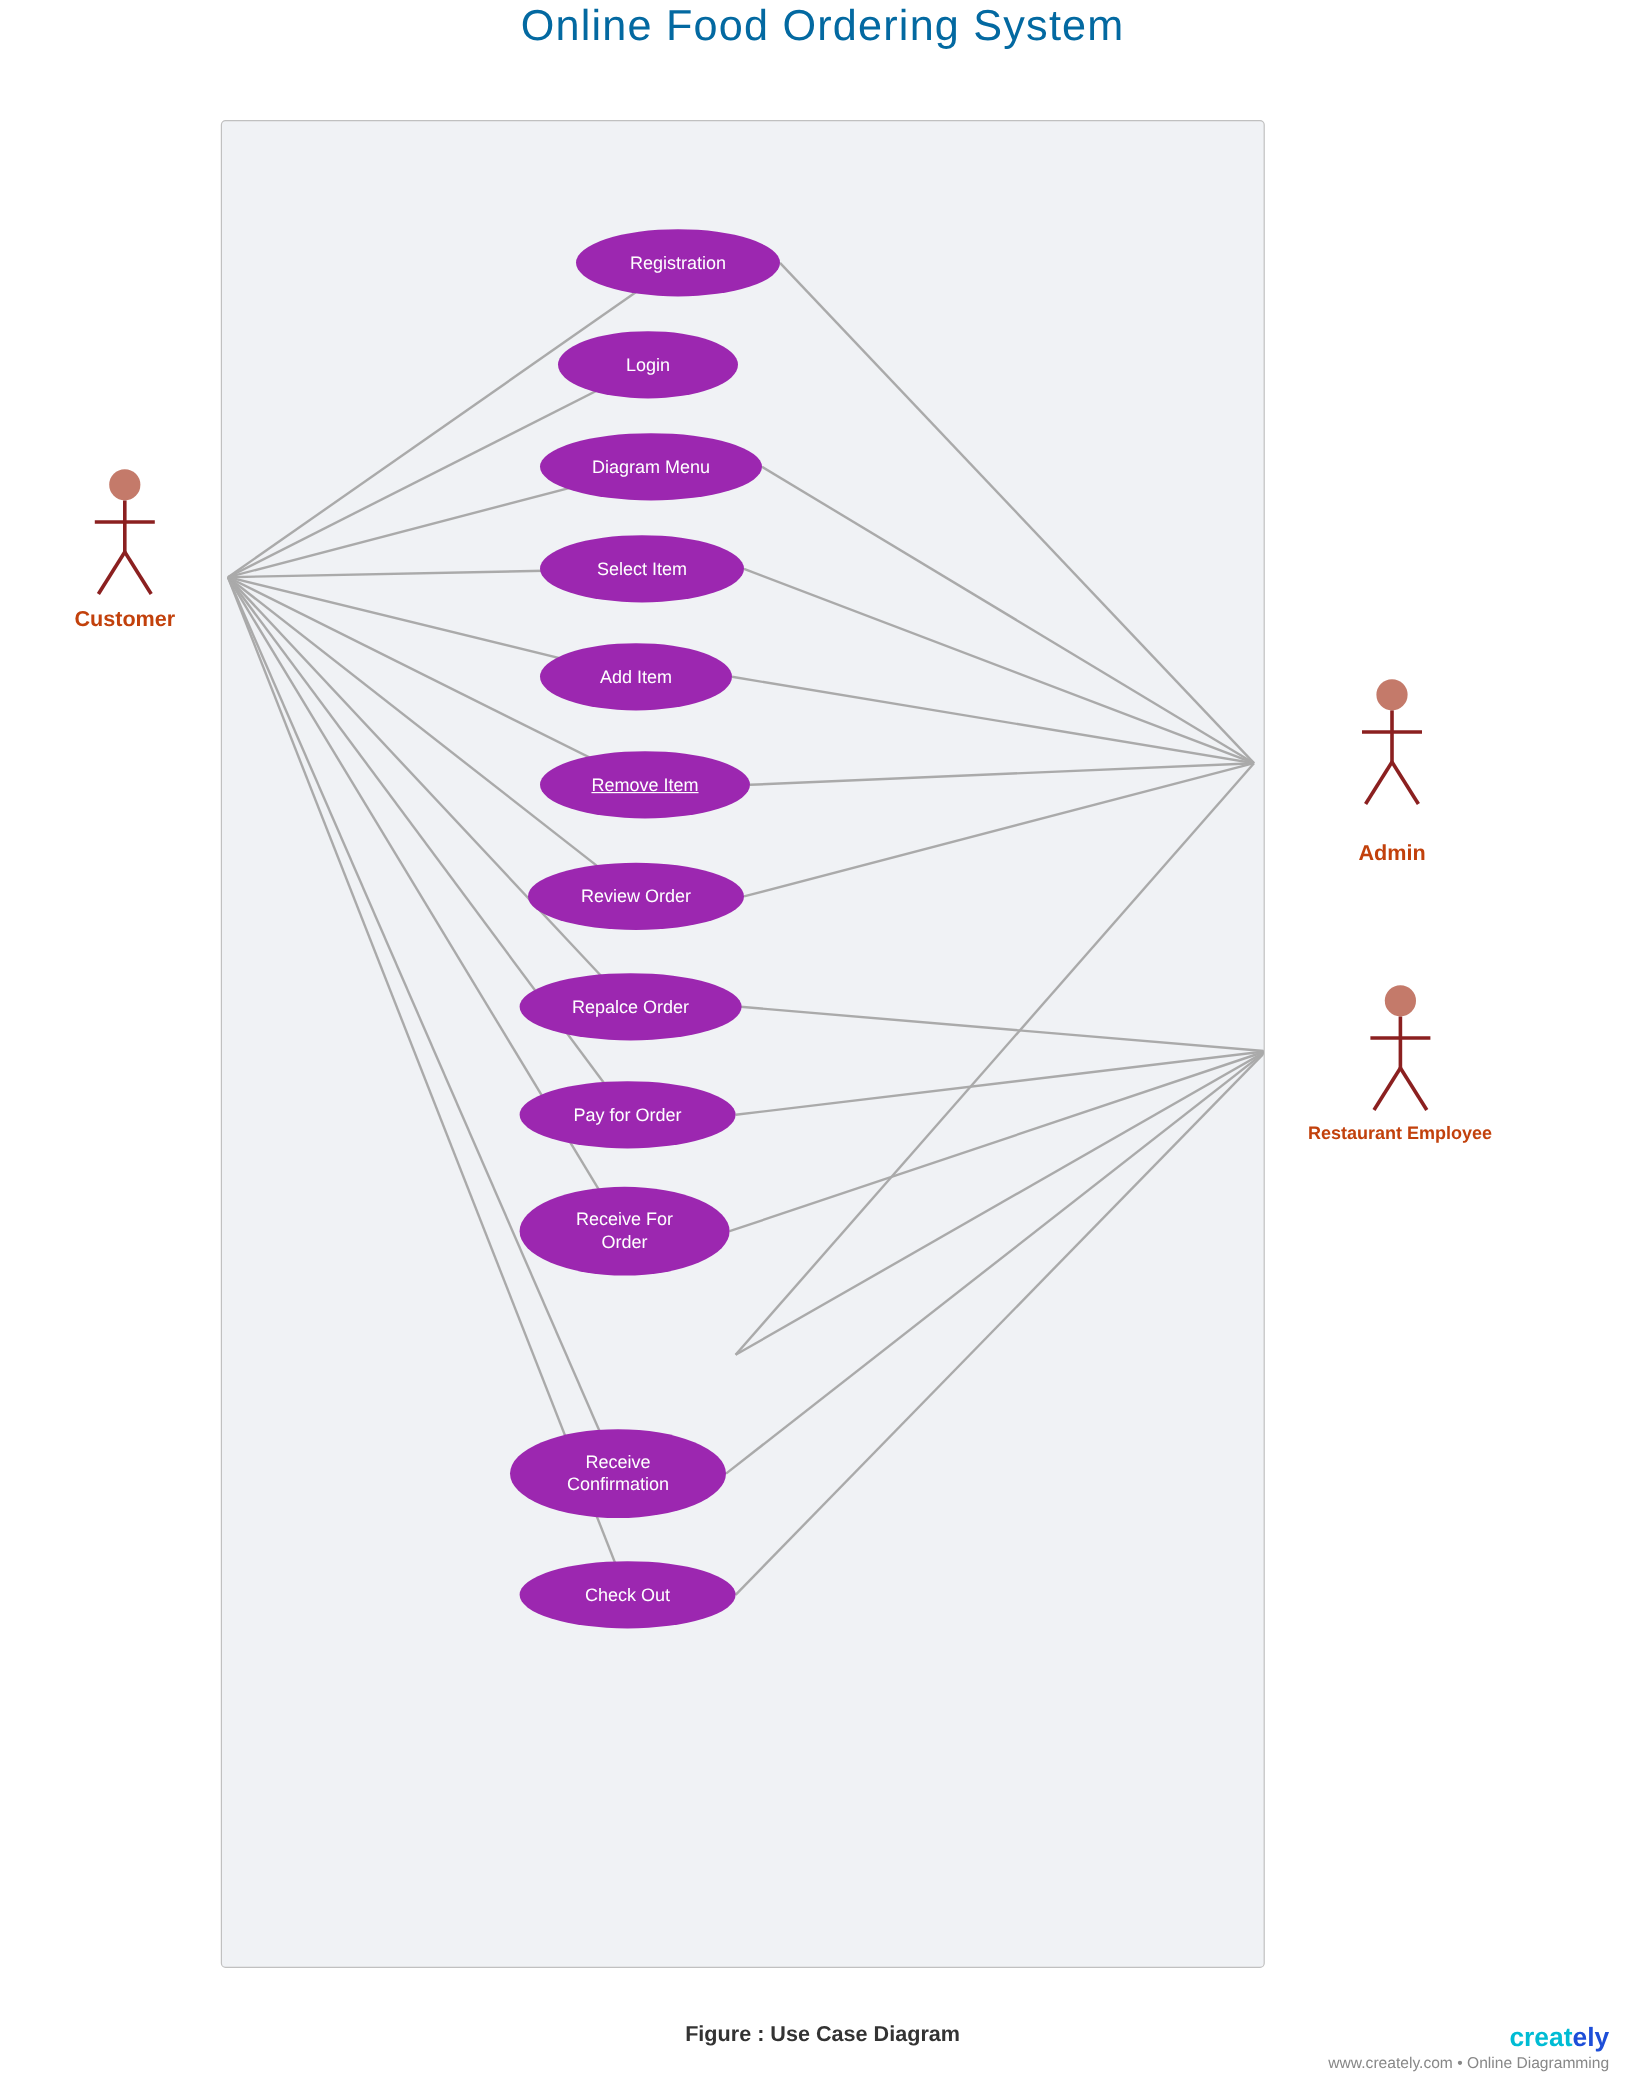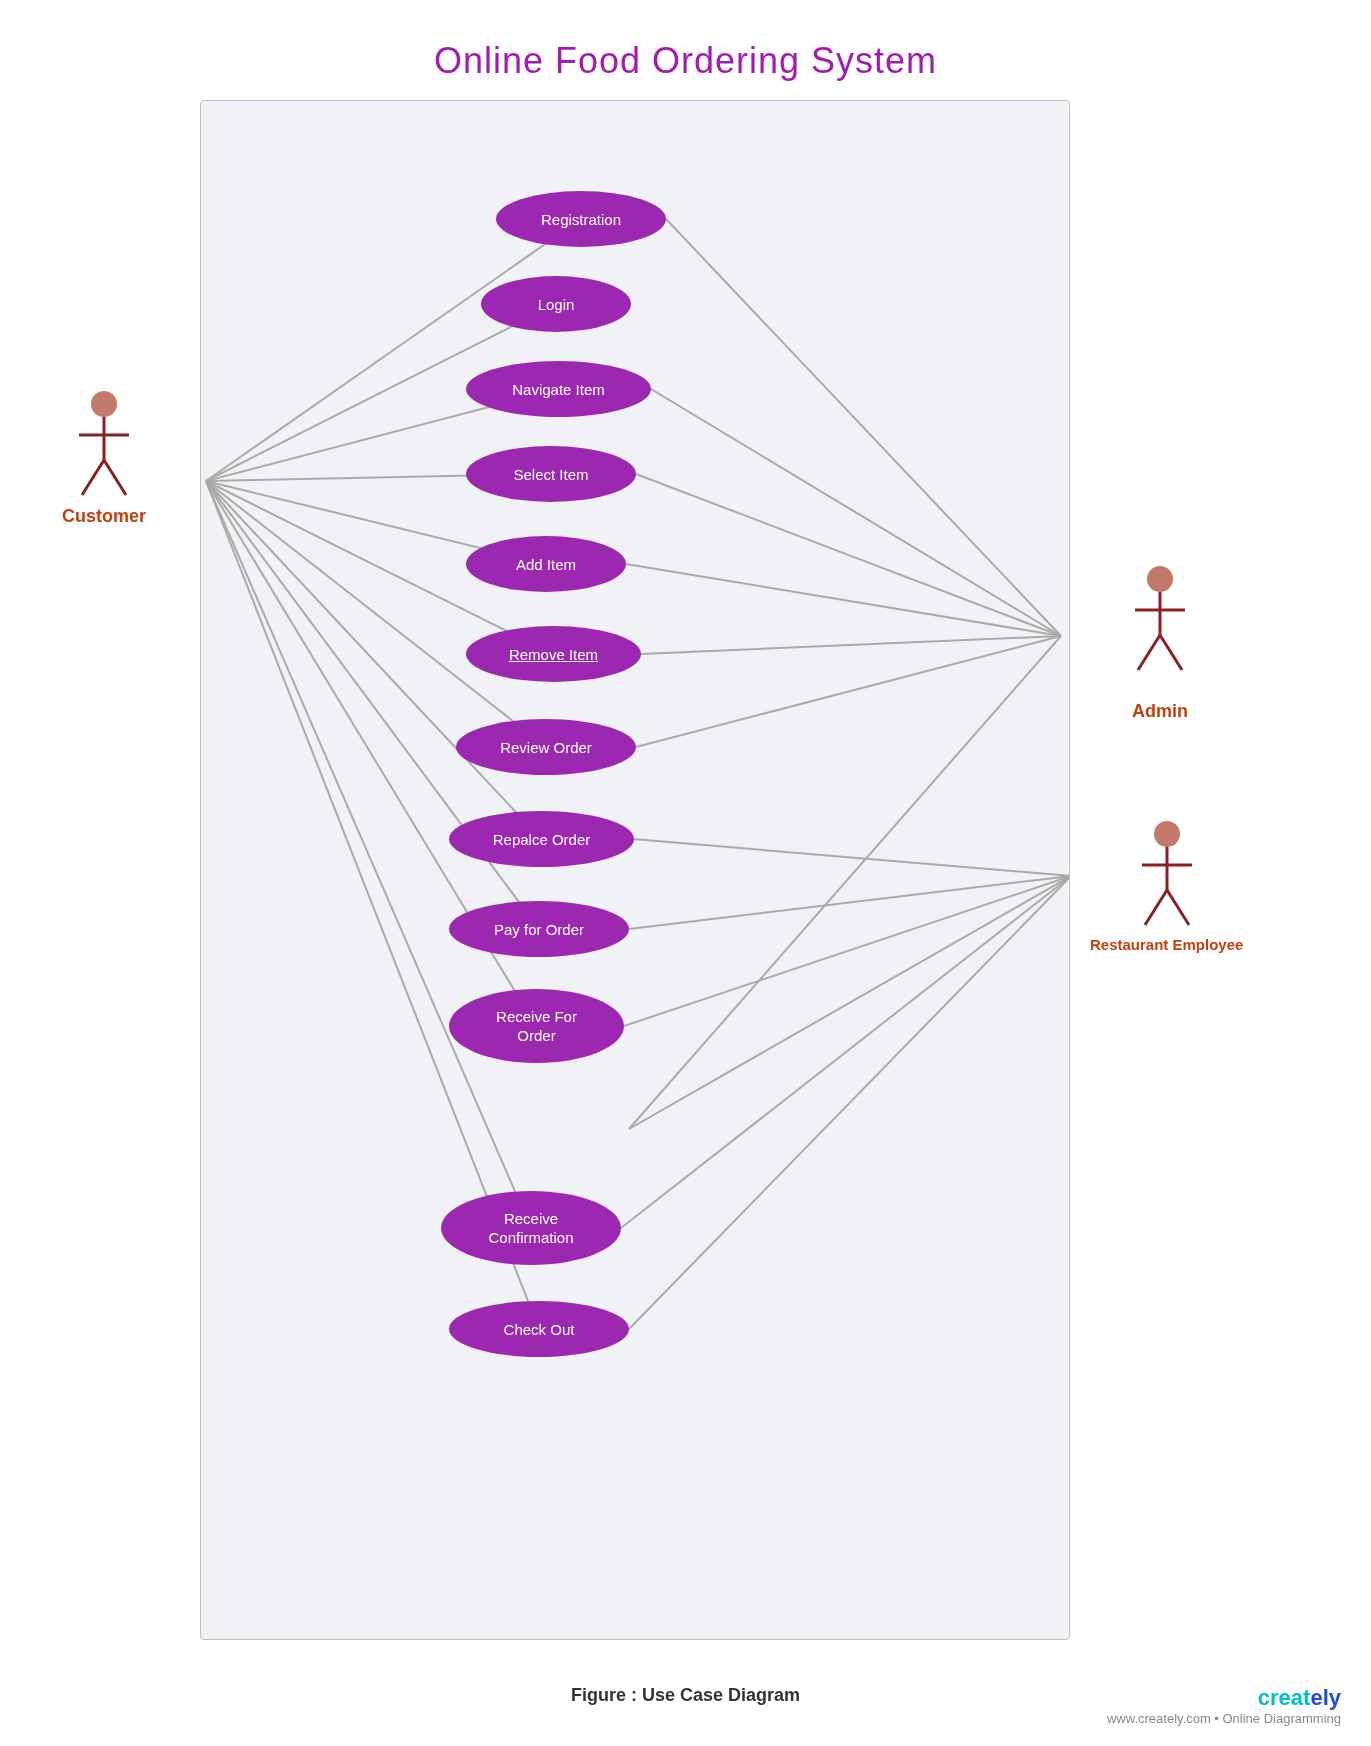--- a/index.html
+++ b/index.html
@@ -7,31 +7,30 @@
       width: 1371px;
       height: 1746px;
       background: #ffffff;
       font-family: 'Arial', sans-serif;
       position: relative;
       overflow: hidden;
     }
 
     .page-title {
       text-align: center;
-      color: #a21caf;
+      color: #0369a1;
       font-size: 36px;
       font-weight: 300;
-      padding-top: 40px;
       letter-spacing: 1px;
     }
 
     .diagram-container {
       position: absolute;
       top: 100px;
-      left: 200px;
+      left: 184px;
       width: 870px;
       height: 1540px;
       background: #f0f2f5;
       border: 1.5px solid #c0c0c0;
       border-radius: 4px;
     }
 
     
     .use-case {
       position: absolute;
@@ -168,21 +167,21 @@
 
   <div class="use-case wide" style="left:295px;top:90px;width:170px;height:56px;">
     <span>Registration</span>
   </div>
 
   <div class="use-case wide" style="left:280px;top:175px;width:150px;height:56px;">
     <span>Login</span>
   </div>
 
   <div class="use-case wide" style="left:265px;top:260px;width:185px;height:56px;">
-    <span>Navigate Item</span>
+    <span>Diagram Menu</span>
   </div>
 
   <div class="use-case wide" style="left:265px;top:345px;width:170px;height:56px;">
     <span>Select Item</span>
   </div>
 
   <div class="use-case wide" style="left:265px;top:435px;width:160px;height:56px;">
     <span>Add Item</span>
   </div>
 

